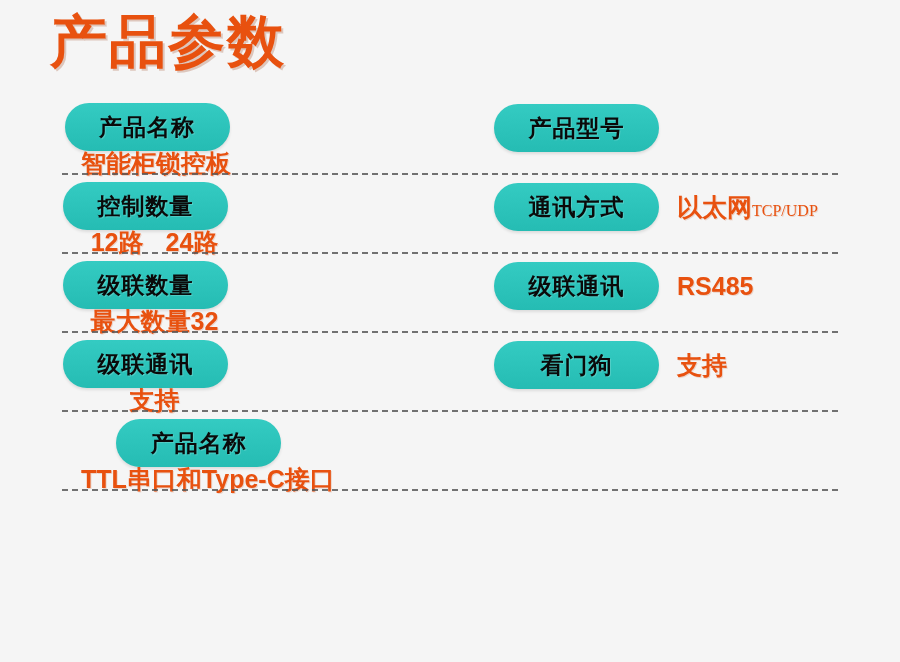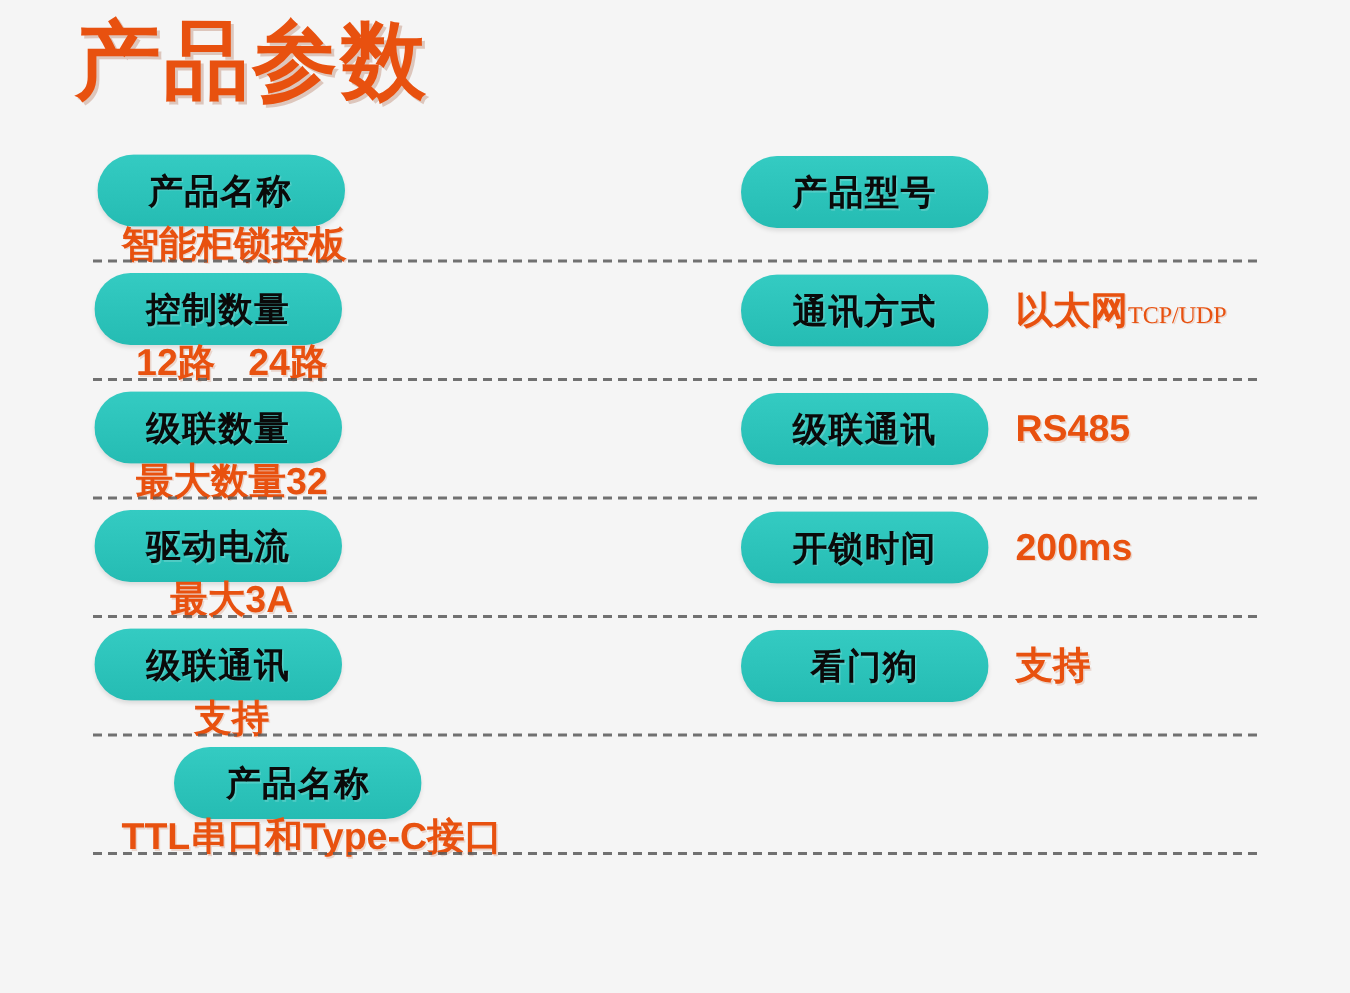--- a/index.html
+++ b/index.html
@@ -163,35 +163,20 @@
       <div class="cell cell-right">
         <div class="pill">
           <span class="pill-label">级联通讯</span>
         </div>
         <span class="value">RS485</span>
       </div>
       <div class="row-divider"></div>
     </div>
 
 
-    <div class="spec-row">
-      <div class="cell cell-left">
-        <div class="pill">
-          <span class="pill-label">驱动电流</span>
-        </div>
-        <span class="value">最大3A</span>
-      </div>
-      <div class="cell cell-right">
-        <div class="pill">
-          <span class="pill-label">开锁时间</span>
-        </div>
-        <span class="value">200ms</span>
-      </div>
-      <div class="row-divider"></div>
-    </div>
 
     <div class="spec-row">
       <div class="cell cell-left">
         <div class="pill">
           <span class="pill-label">级联通讯</span>
         </div>
         <span class="value">支持</span>
       </div>
       <div class="cell cell-right">
         <div class="pill">

